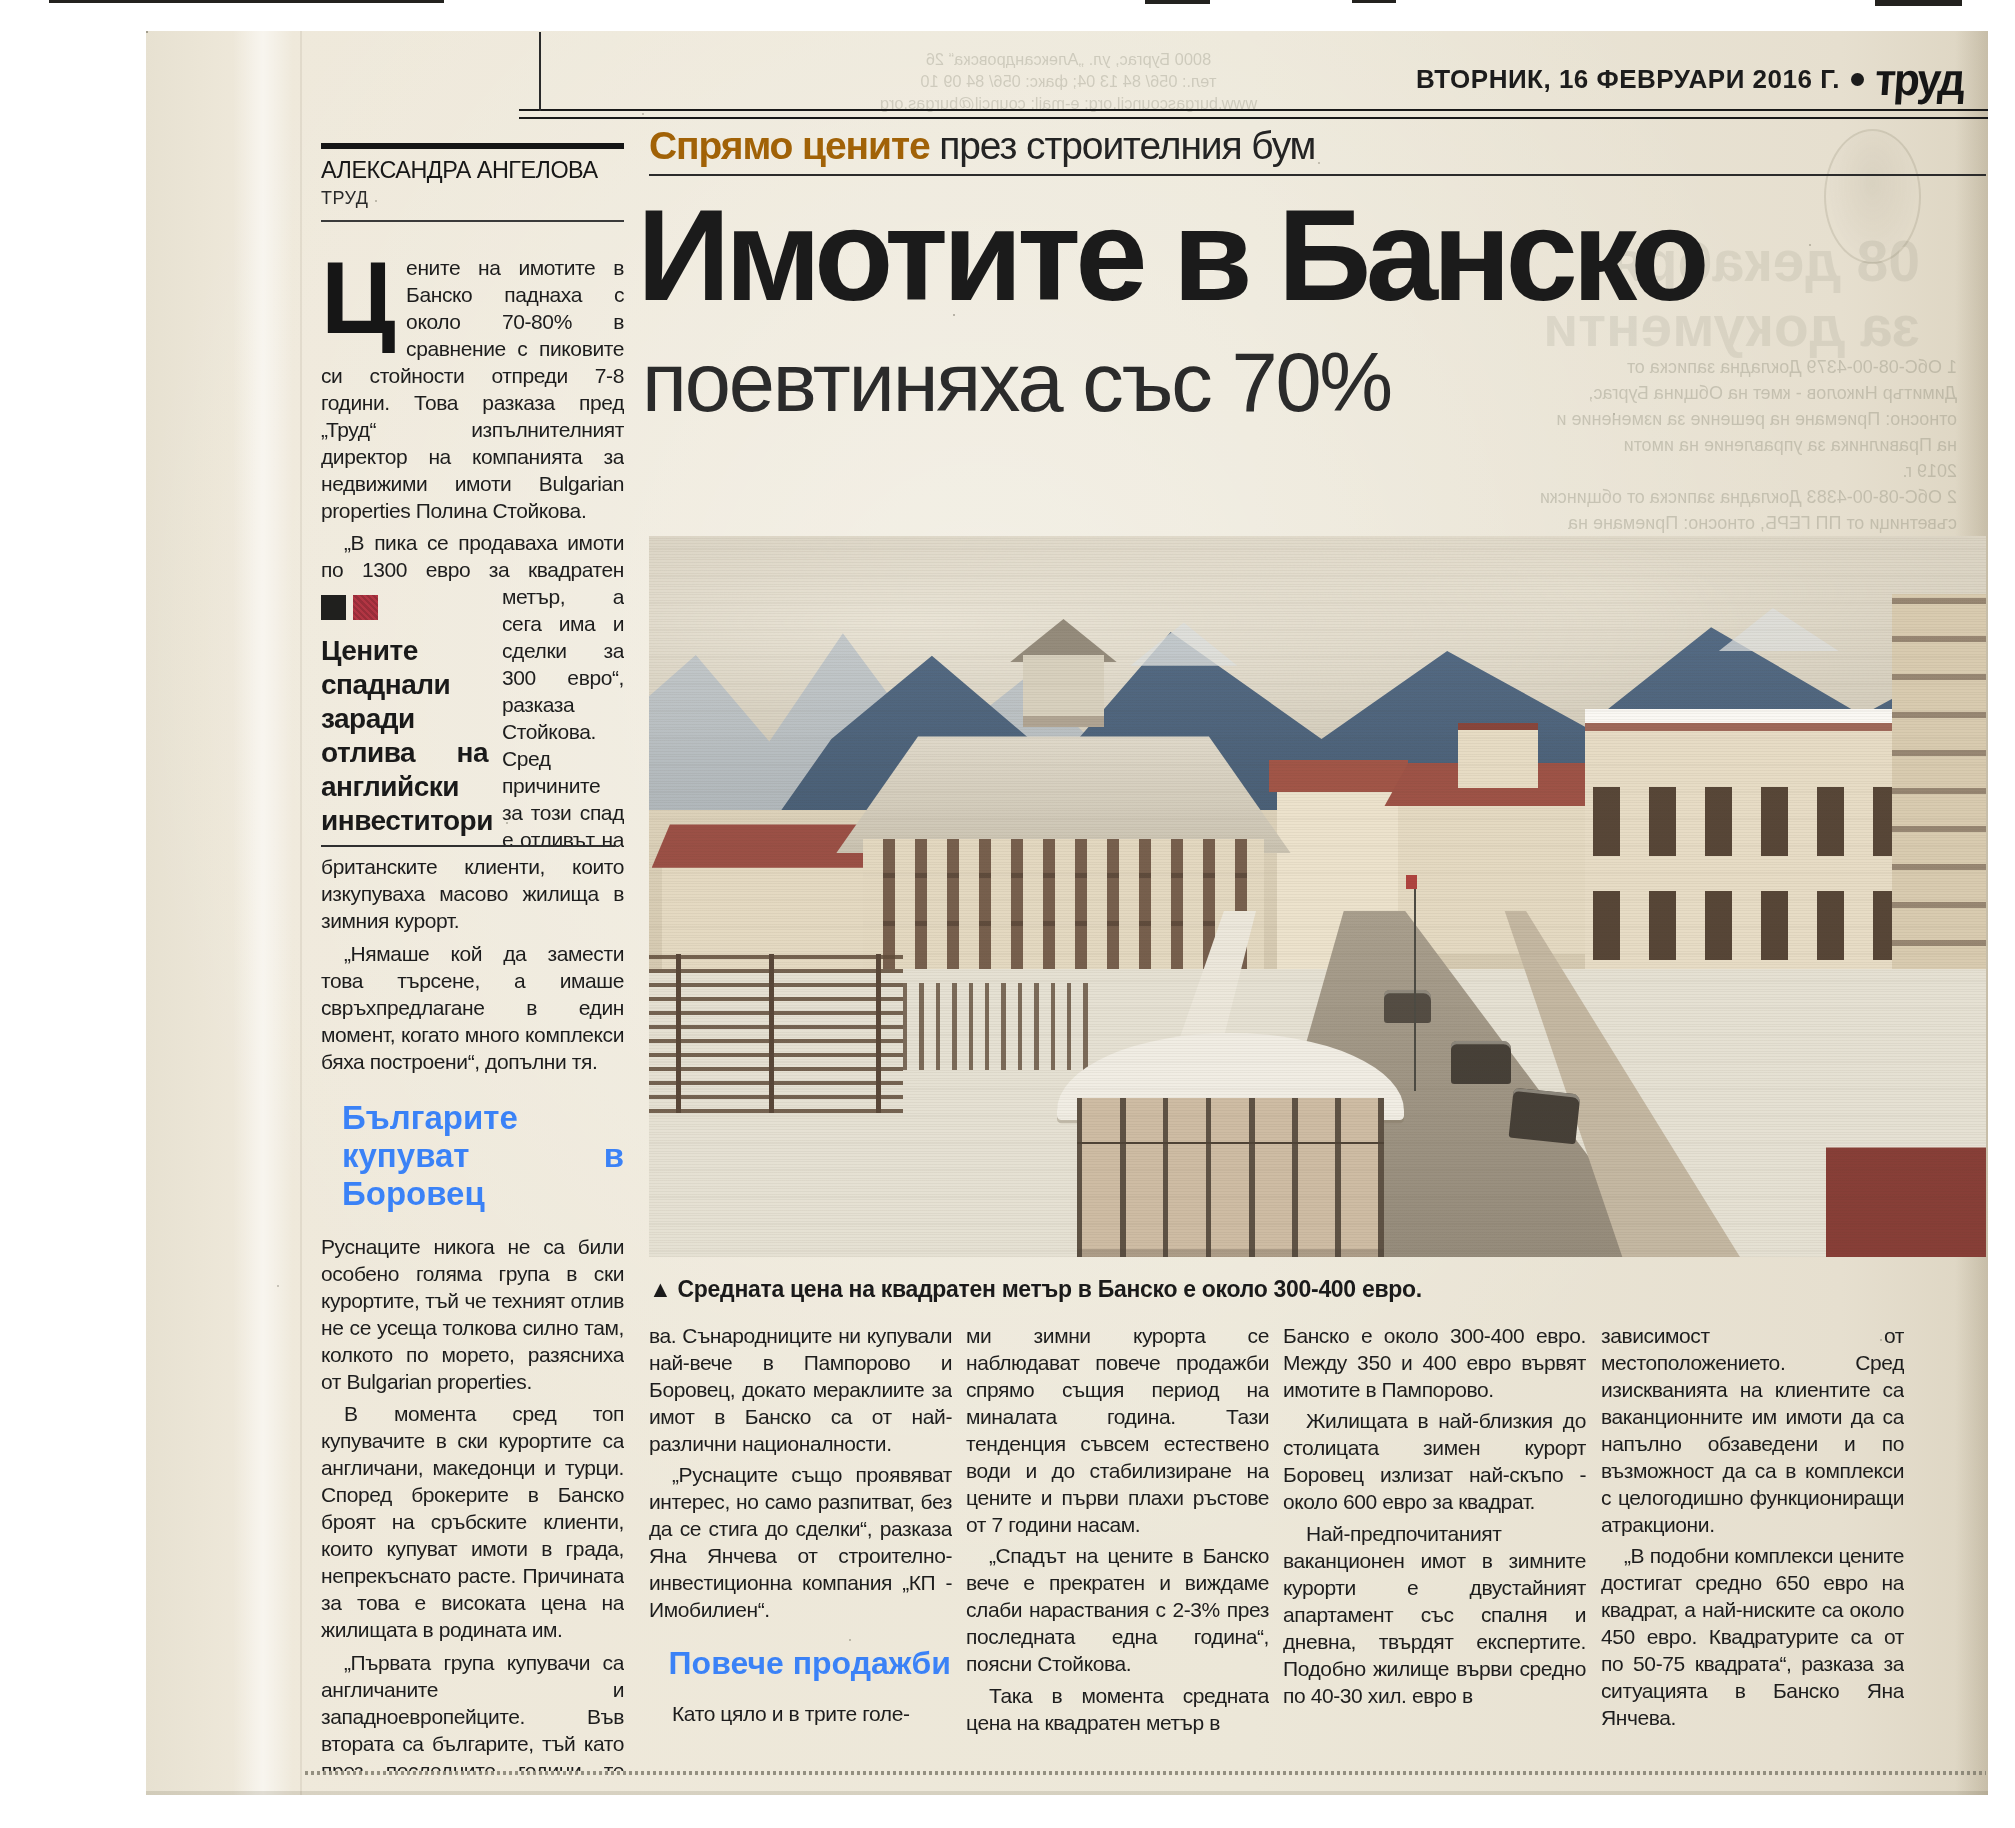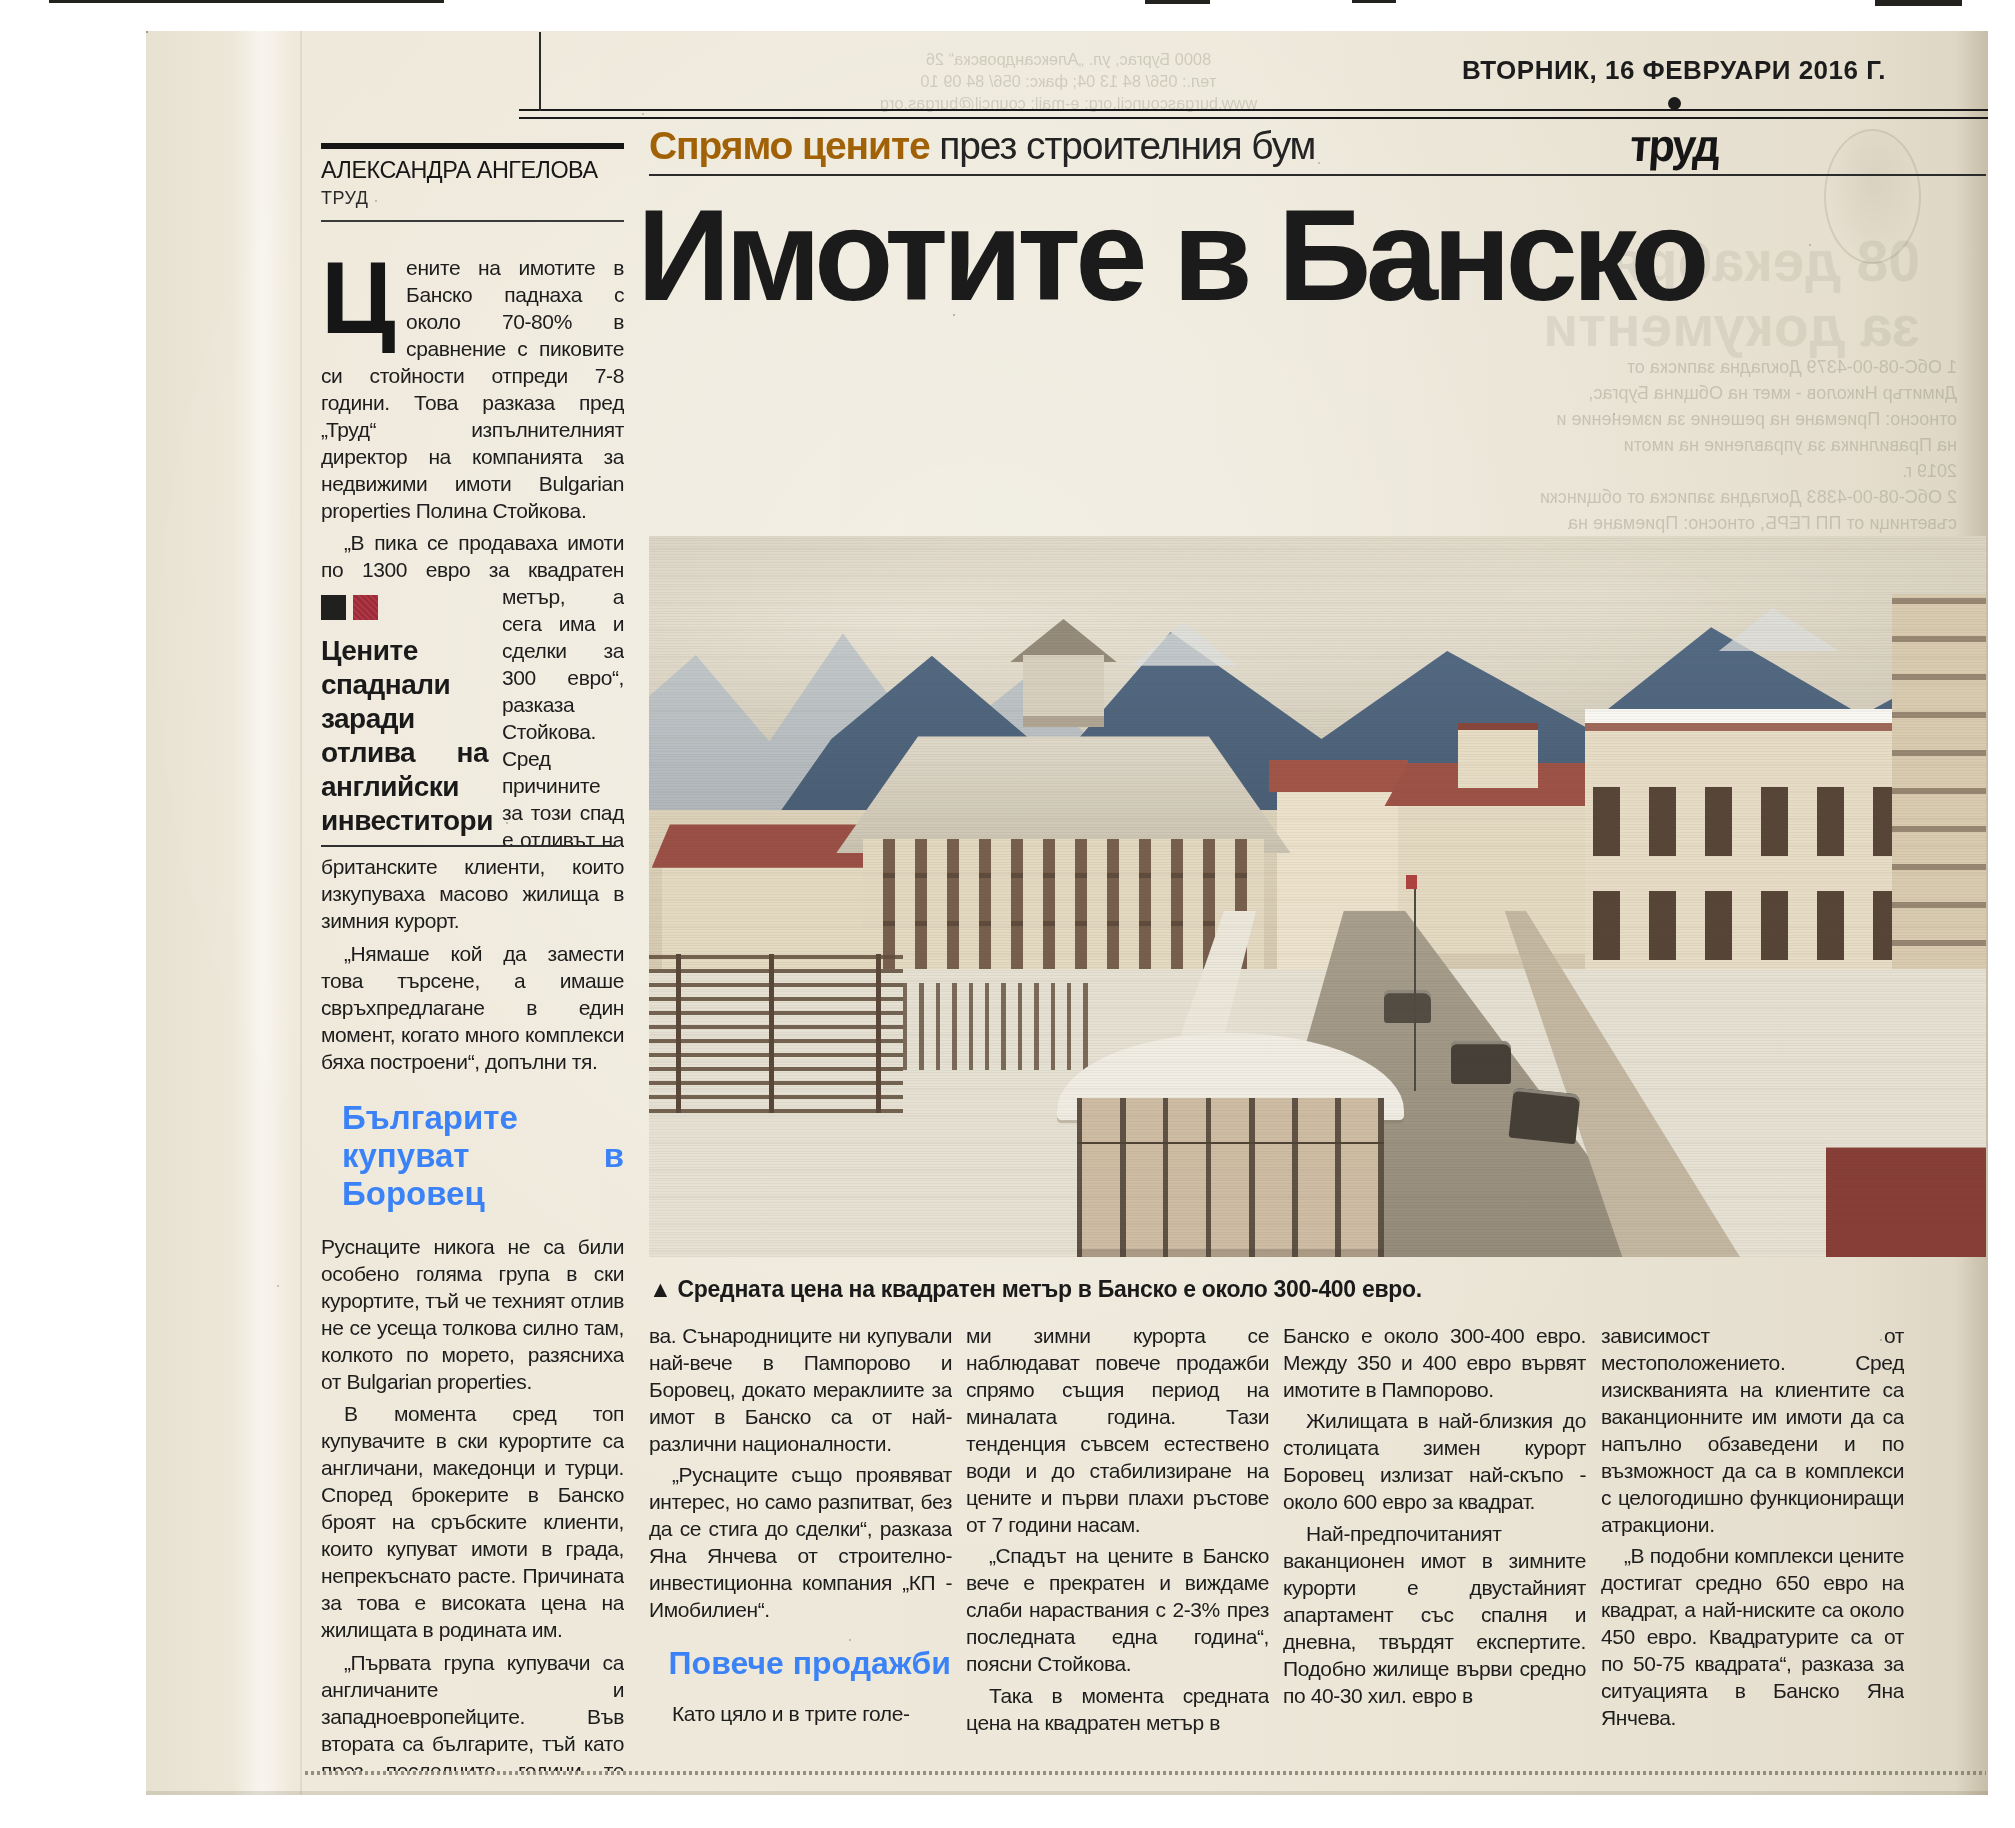--- a/index.html
+++ b/index.html
@@ -20,21 +20,21 @@
   .topmark{position:absolute;background:#23221f;}
   .specks{position:absolute;left:0;top:0;width:2.2px;height:2.2px;border-radius:50%;background:rgba(50,45,30,.5);
       box-shadow: 229px 169px 0 rgba(50,45,30,.35), 496px 82px 0 rgba(50,45,30,.3),
       807px 283px 0 rgba(50,45,30,.4), 1172px 131px 0 rgba(50,45,30,.3),
       1467px 382px 0 rgba(50,45,30,.35), 1663px 213px 0 rgba(50,45,30,.3),
       360px 791px 0 rgba(50,45,30,.35), 131px 1254px 0 rgba(50,45,30,.3),
       703px 1608px 0 rgba(50,45,30,.35), 1352px 1554px 0 rgba(50,45,30,.3),
       1734px 1308px 0 rgba(50,45,30,.35), 1079px 1036px 0 rgba(50,45,30,.25),
       1576px 818px 0 rgba(50,45,30,.3), 469px 1118px 0 rgba(50,45,30,.3);}
   
-  .masthead{position:absolute;left:1385px;top:55px;width:578px;display:flex;align-items:center;justify-content:flex-end;gap:11px;flex-direction:column;}
+  .masthead{position:absolute;left:1385px;top:55px;width:578px;display:flex;align-items:center;justify-content:flex-end;gap:11px;}
   .date-line{font-size:26px;font-weight:bold;letter-spacing:0.5px;color:#1c1c1c;white-space:nowrap;}
   .masthead .dot{width:13px;height:13px;border-radius:50%;background:#1c1c1c;flex:0 0 auto;}
   .logo{font-size:43px;font-weight:900;letter-spacing:-2.2px;color:#161616;transform:skewX(-4deg) scaleY(1.05);}
   .rule-double-a{position:absolute;left:519px;top:109px;width:1469px;height:2.2px;background:#1a1a1a;}
   .rule-double-b{position:absolute;left:519px;top:117px;width:1469px;height:1.6px;background:#1a1a1a;}
   .vline-top{position:absolute;left:539px;top:32px;width:1.6px;height:79px;background:#2a2a2a;}
   
   .kicker{position:absolute;left:649px;top:124px;font-size:39px;letter-spacing:-1.1px;color:#242424;white-space:nowrap;}
   .kicker b{font-weight:bold;color:#a16207;}
   .kicker-rule{position:absolute;left:649px;top:174px;width:1337px;height:1.6px;background:#2b2b2b;}
@@ -188,20 +188,21 @@
     <span class="dot"></span>
     <span class="logo">труд</span>
   </div>
   <div class="rule-double-a"></div>
   <div class="rule-double-b"></div>
   <div class="vline-top"></div>
 
   <div class="kicker"><b>Спрямо цените</b> <span>през строителния бум</span></div>
   <div class="kicker-rule"></div>
   <div class="headline">Имотите в Банско</div>
+  <div class="subheadline">поевтиняха със 70%</div>
 
   <div class="leftcol">
     <div class="byl-rule1"></div>
     <div class="byl-author">АЛЕКСАНДРА АНГЕЛОВА</div>
     <div class="byl-pub">ТРУД</div>
     <div class="byl-rule2"></div>
     <div class="body">
       <p><span class="dropcap">Ц</span><span>ените на имотите в Банско паднаха с около 70-80% в сравнение с пиковите си стойности отпреди 7-8 години. Това разказа пред „Труд“ изпълнителният директор на компанията за недвижими имоти Bulgarian properties Полина Стойкова.</span></p>
       <p class="indent"><span>„В пика се продаваха имоти по 1300 евро за квадратен</span>
         <span class="pull">

